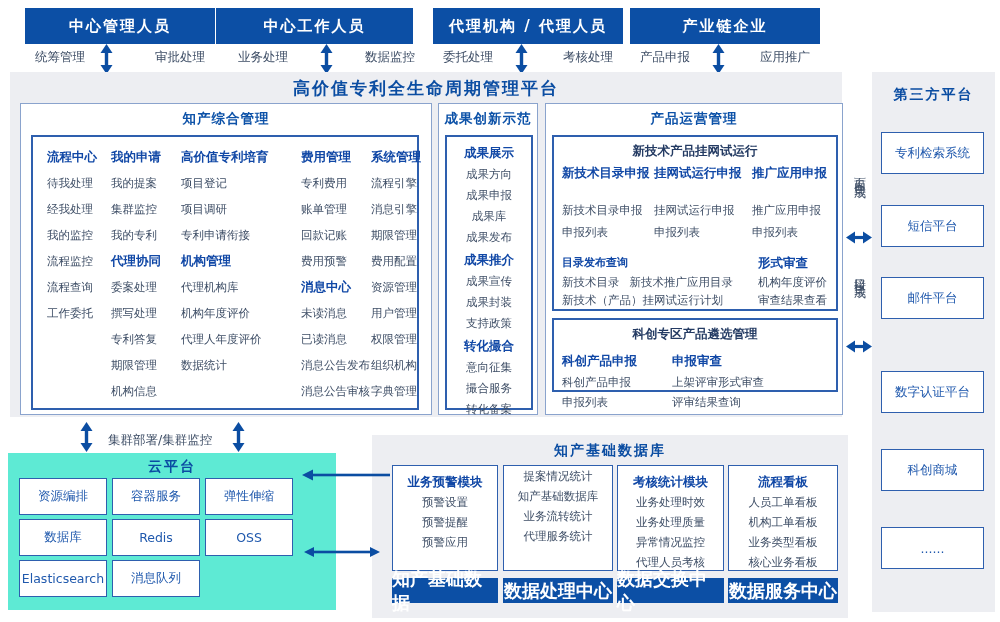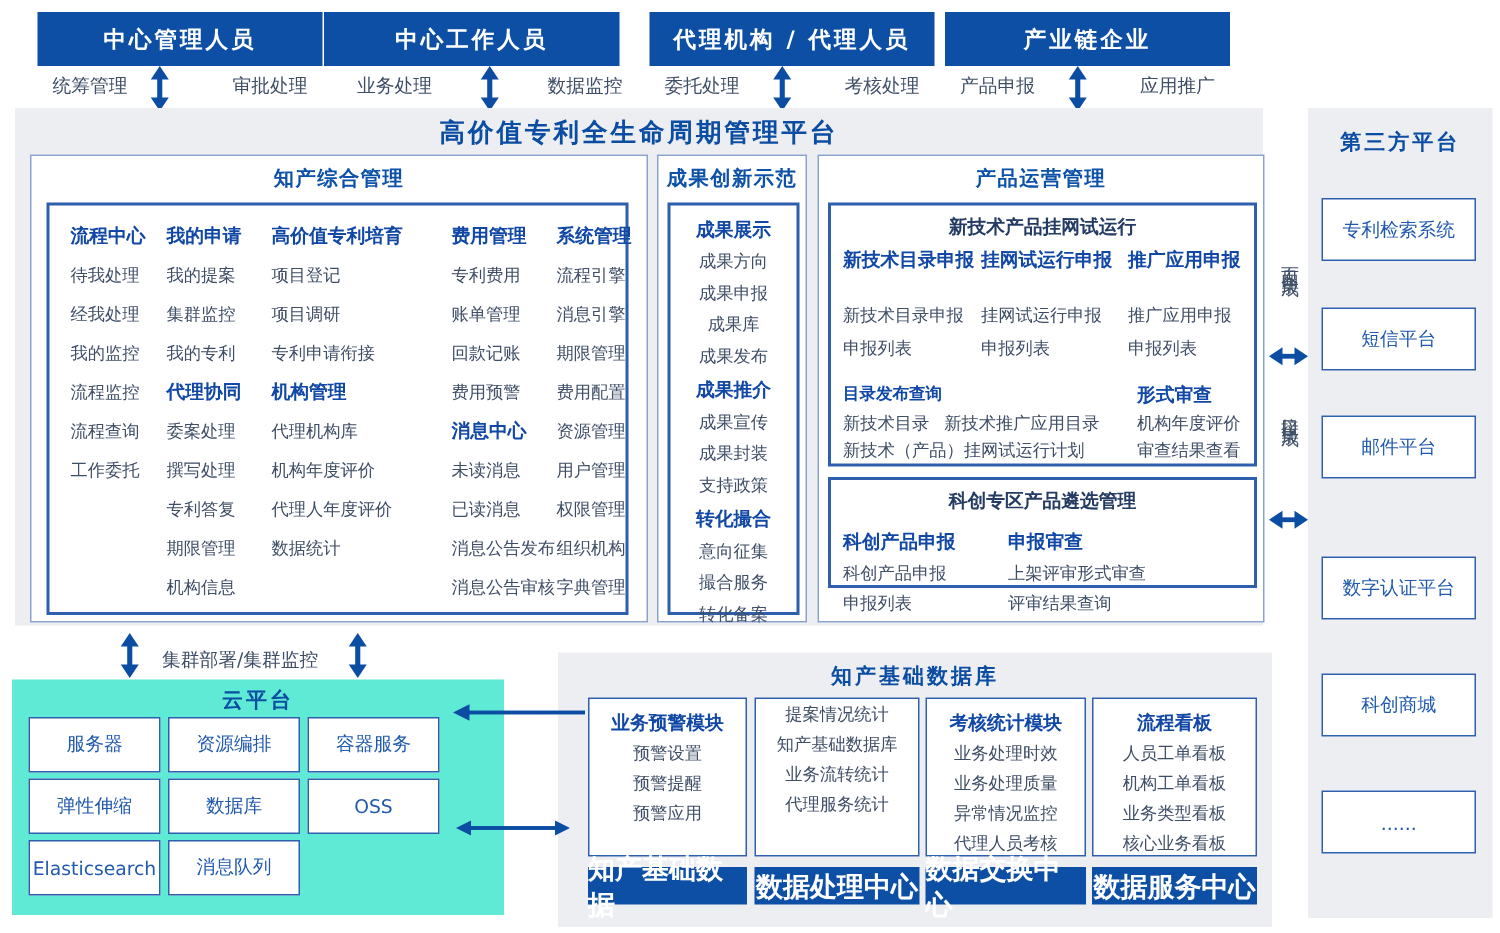--- a/index.html
+++ b/index.html
@@ -301,25 +301,25 @@
       <svg width="13" height="30" viewBox="0 0 13 30">
         <polygon class="ar" points="6.5,0 12.5,9 0.5,9"></polygon>
         <rect class="ar" x="4.8" y="8" width="3.4" height="14"></rect>
         <polygon class="ar" points="6.5,30 12.5,21 0.5,21"></polygon>
       </svg>
     </div>
 
   <div class="cloud-panel">
     <div class="panel-title">云平台</div>
     <div class="cloud-grid">
-        <div class="cloud-box">服务器</div>
         <div class="cloud-box">资源编排</div>
         <div class="cloud-box">容器服务</div>
         <div class="cloud-box">弹性伸缩</div>
         <div class="cloud-box">数据库</div>
+        <div class="cloud-box">Redis</div>
         <div class="cloud-box">OSS</div>
         <div class="cloud-box">Elasticsearch</div>
         <div class="cloud-box">消息队列</div>
       </div>
   </div>
 
   <div class="db-panel">
     <div class="panel-title">知产基础数据库</div>
     <div class="db-box db-c1">
         <div class="grp-h">业务预警模块</div>

